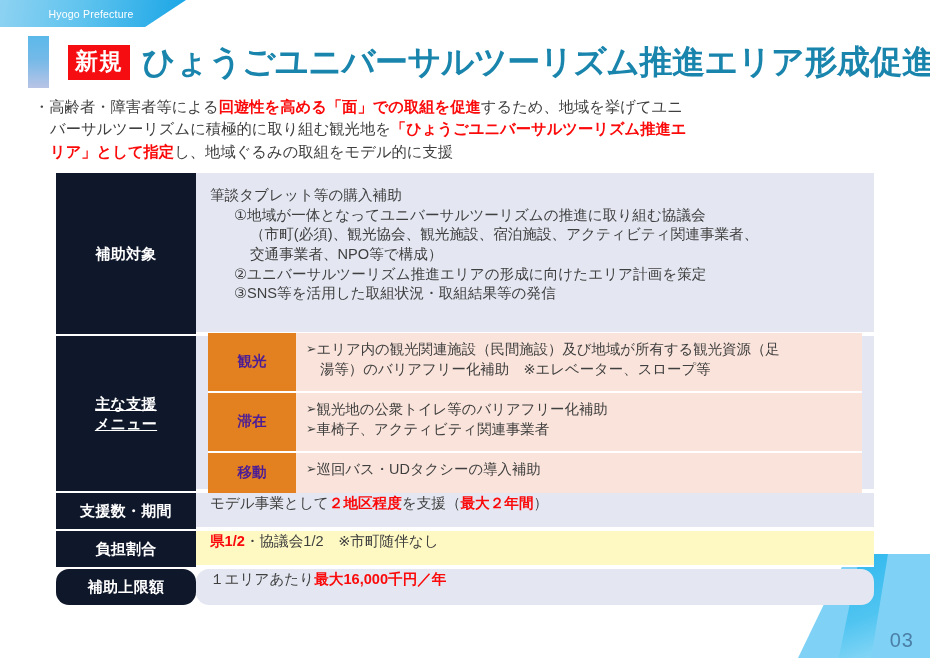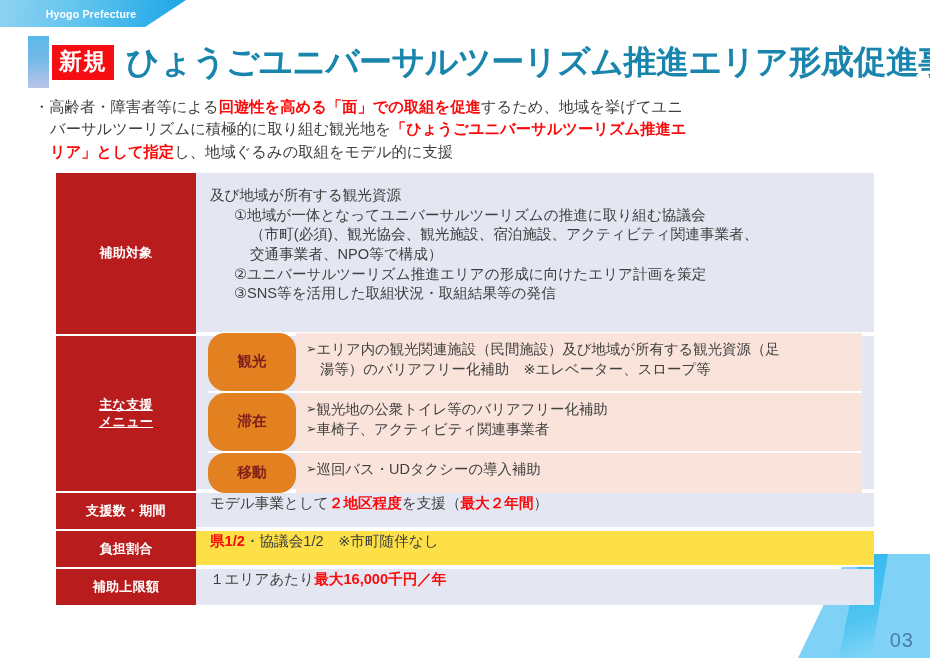--- a/index.html
+++ b/index.html
@@ -25,42 +25,42 @@
   }
   .banner-strip {
     position: absolute;
     top: 0; left: 0;
     width: 160px; height: 27px;
     z-index: 3;
     display: flex; align-items: center; justify-content: center;
   }
   .banner-label {
     font-size: 10.5px;
-    font-weight: bold;
+    font-weight: normal;
     color: #ffffff;
     letter-spacing: 0.2px;
     padding-left: 22px;
   }
 
   
   .title-row {
     position: absolute;
     top: 36px; left: 28px;
     display: flex;
     align-items: center;
     height: 52px;
     z-index: 3;
   }
   .accent-bar {
     width: 21px; height: 52px;
     background: linear-gradient(180deg, #5bb9ea 0%, #74b9e8 45%, #b9c4e6 100%);
     flex: 0 0 auto;
   }
   .new-badge {
-    margin-left: 3px;
+    margin-left: 19px;
     background: #f50d11;
     color: #ffffff;
     font-weight: bold;
     font-size: 23px;
     line-height: 1;
     padding: 5px 7px 7px 7px;
     letter-spacing: 1px;
     flex: 0 0 auto;
   }
   .title-text {
@@ -90,42 +90,42 @@
   .table {
     position: absolute;
     left: 56px; top: 173px;
     width: 818px;
     z-index: 3;
     border-collapse: collapse;
   }
   .trow { display: flex; }
   .th {
     flex: 0 0 140px;
-    background: #b91c1c;
+    background: #0f172a;
     color: #ffffff;
     font-weight: bold;
-    font-size: 13px;
+    font-size: 15px;
     display: flex;
     align-items: center;
     justify-content: center;
     text-align: center;
     line-height: 1.28;
     border-bottom: 2px solid #ffffff;
     letter-spacing: 0.3px;
   }
   .td {
     flex: 1 1 auto;
     background: #e4e7f2;
     border-bottom: 2px solid #ffffff;
     padding: 8px 10px 8px 14px;
     font-size: 14.6px;
     line-height: 1.42;
     color: #3f3f3f;
   }
-  .td.alt { background: #fde047; }
+  .td.alt { background: #fef9c3; }
   .td .hl { color: #fa0a0a; font-weight: bold; }
   .td .nw { white-space: nowrap; }
 
   
   .row-target .th { height: 161px; border-bottom: 2px solid #ffffff; }
   .row-target .td { height: 161px; box-sizing: border-box; padding-top: 13px; }
   .sub-indent { padding-left: 24px; }
   .sub-indent2 { padding-left: 40px; }
   .tight { line-height: 1.35; }
 
@@ -138,43 +138,43 @@
     display: flex;
     flex-direction: column;
     justify-content: center;
   }
   .menu-table { width: 100%; }
   .menu-row { display: flex; border-bottom: 2px solid #ffffff; }
   .menu-row:last-child { border-bottom: none; }
   .menu-tag {
     flex: 0 0 88px;
     background: #e3801f;
-    color: #7f1d1d;
+    color: #4c1d95;
     font-weight: bold;
     font-size: 14.5px;
-    display: flex; align-items: center; justify-content: center; border-radius: 17px;
+    display: flex; align-items: center; justify-content: center;
   }
   .menu-body {
     flex: 1 1 auto;
     background: #f9e3da;
     padding: 6px 8px 6px 10px;
     font-size: 14.4px;
     line-height: 1.45;
     color: #3f3f3f;
   }
   .menu-row.r1 .menu-tag, .menu-row.r1 .menu-body { min-height: 46px; }
   .menu-row.r2 .menu-tag, .menu-row.r2 .menu-body { min-height: 46px; }
   .menu-row.r3 .menu-tag, .menu-row.r3 .menu-body { min-height: 28px; }
   .arrow { font-size: 12.5px; display:inline-block; transform: translateY(-1px); }
   .menu-cont { padding-left: 14px; }
 
   
   .row-small .th { height: 36px; }
   .row-small .td { height: 36px; box-sizing: border-box; display: flex; align-items: flex-start; padding-top: 0; padding-bottom: 0; }
-  .row-last .th, .row-last .td { border-bottom: none; }
+  .row-last .th, .row-last .td { border-bottom: none; border-radius: 13px; }
 
   
   .corner {
     position: absolute;
     right: 0; bottom: 0;
     width: 132px; height: 104px;
     z-index: 1;
   }
   .corner-a {
     position: absolute; right: 0; bottom: 0;
@@ -221,21 +221,21 @@
   <div class="lead-line indent">
     <span class="hl">リア」として指定</span><span>し、地域ぐるみの取組をモデル的に支援</span>
   </div>
 </div>
 
 <div class="table">
 
   <div class="trow row-target">
     <div class="th">補助対象</div>
     <div class="td">
-      <div class="tight">及び地域が所有する観光資源</div>
+      <div class="tight">筆談タブレット等の購入補助</div>
       <div class="tight sub-indent">①地域が一体となってユニバーサルツーリズムの推進に取り組む協議会</div>
       <div class="tight sub-indent2">（市町(必須)、観光協会、観光施設、宿泊施設、アクティビティ関連事業者、</div>
       <div class="tight sub-indent2">交通事業者、NPO等で構成）</div>
       <div class="tight sub-indent">②ユニバーサルツーリズム推進エリアの形成に向けたエリア計画を策定</div>
       <div class="tight sub-indent">③SNS等を活用した取組状況・取組結果等の発信</div>
     </div>
   </div>
 
   <div class="trow row-menu">
     <div class="th">

